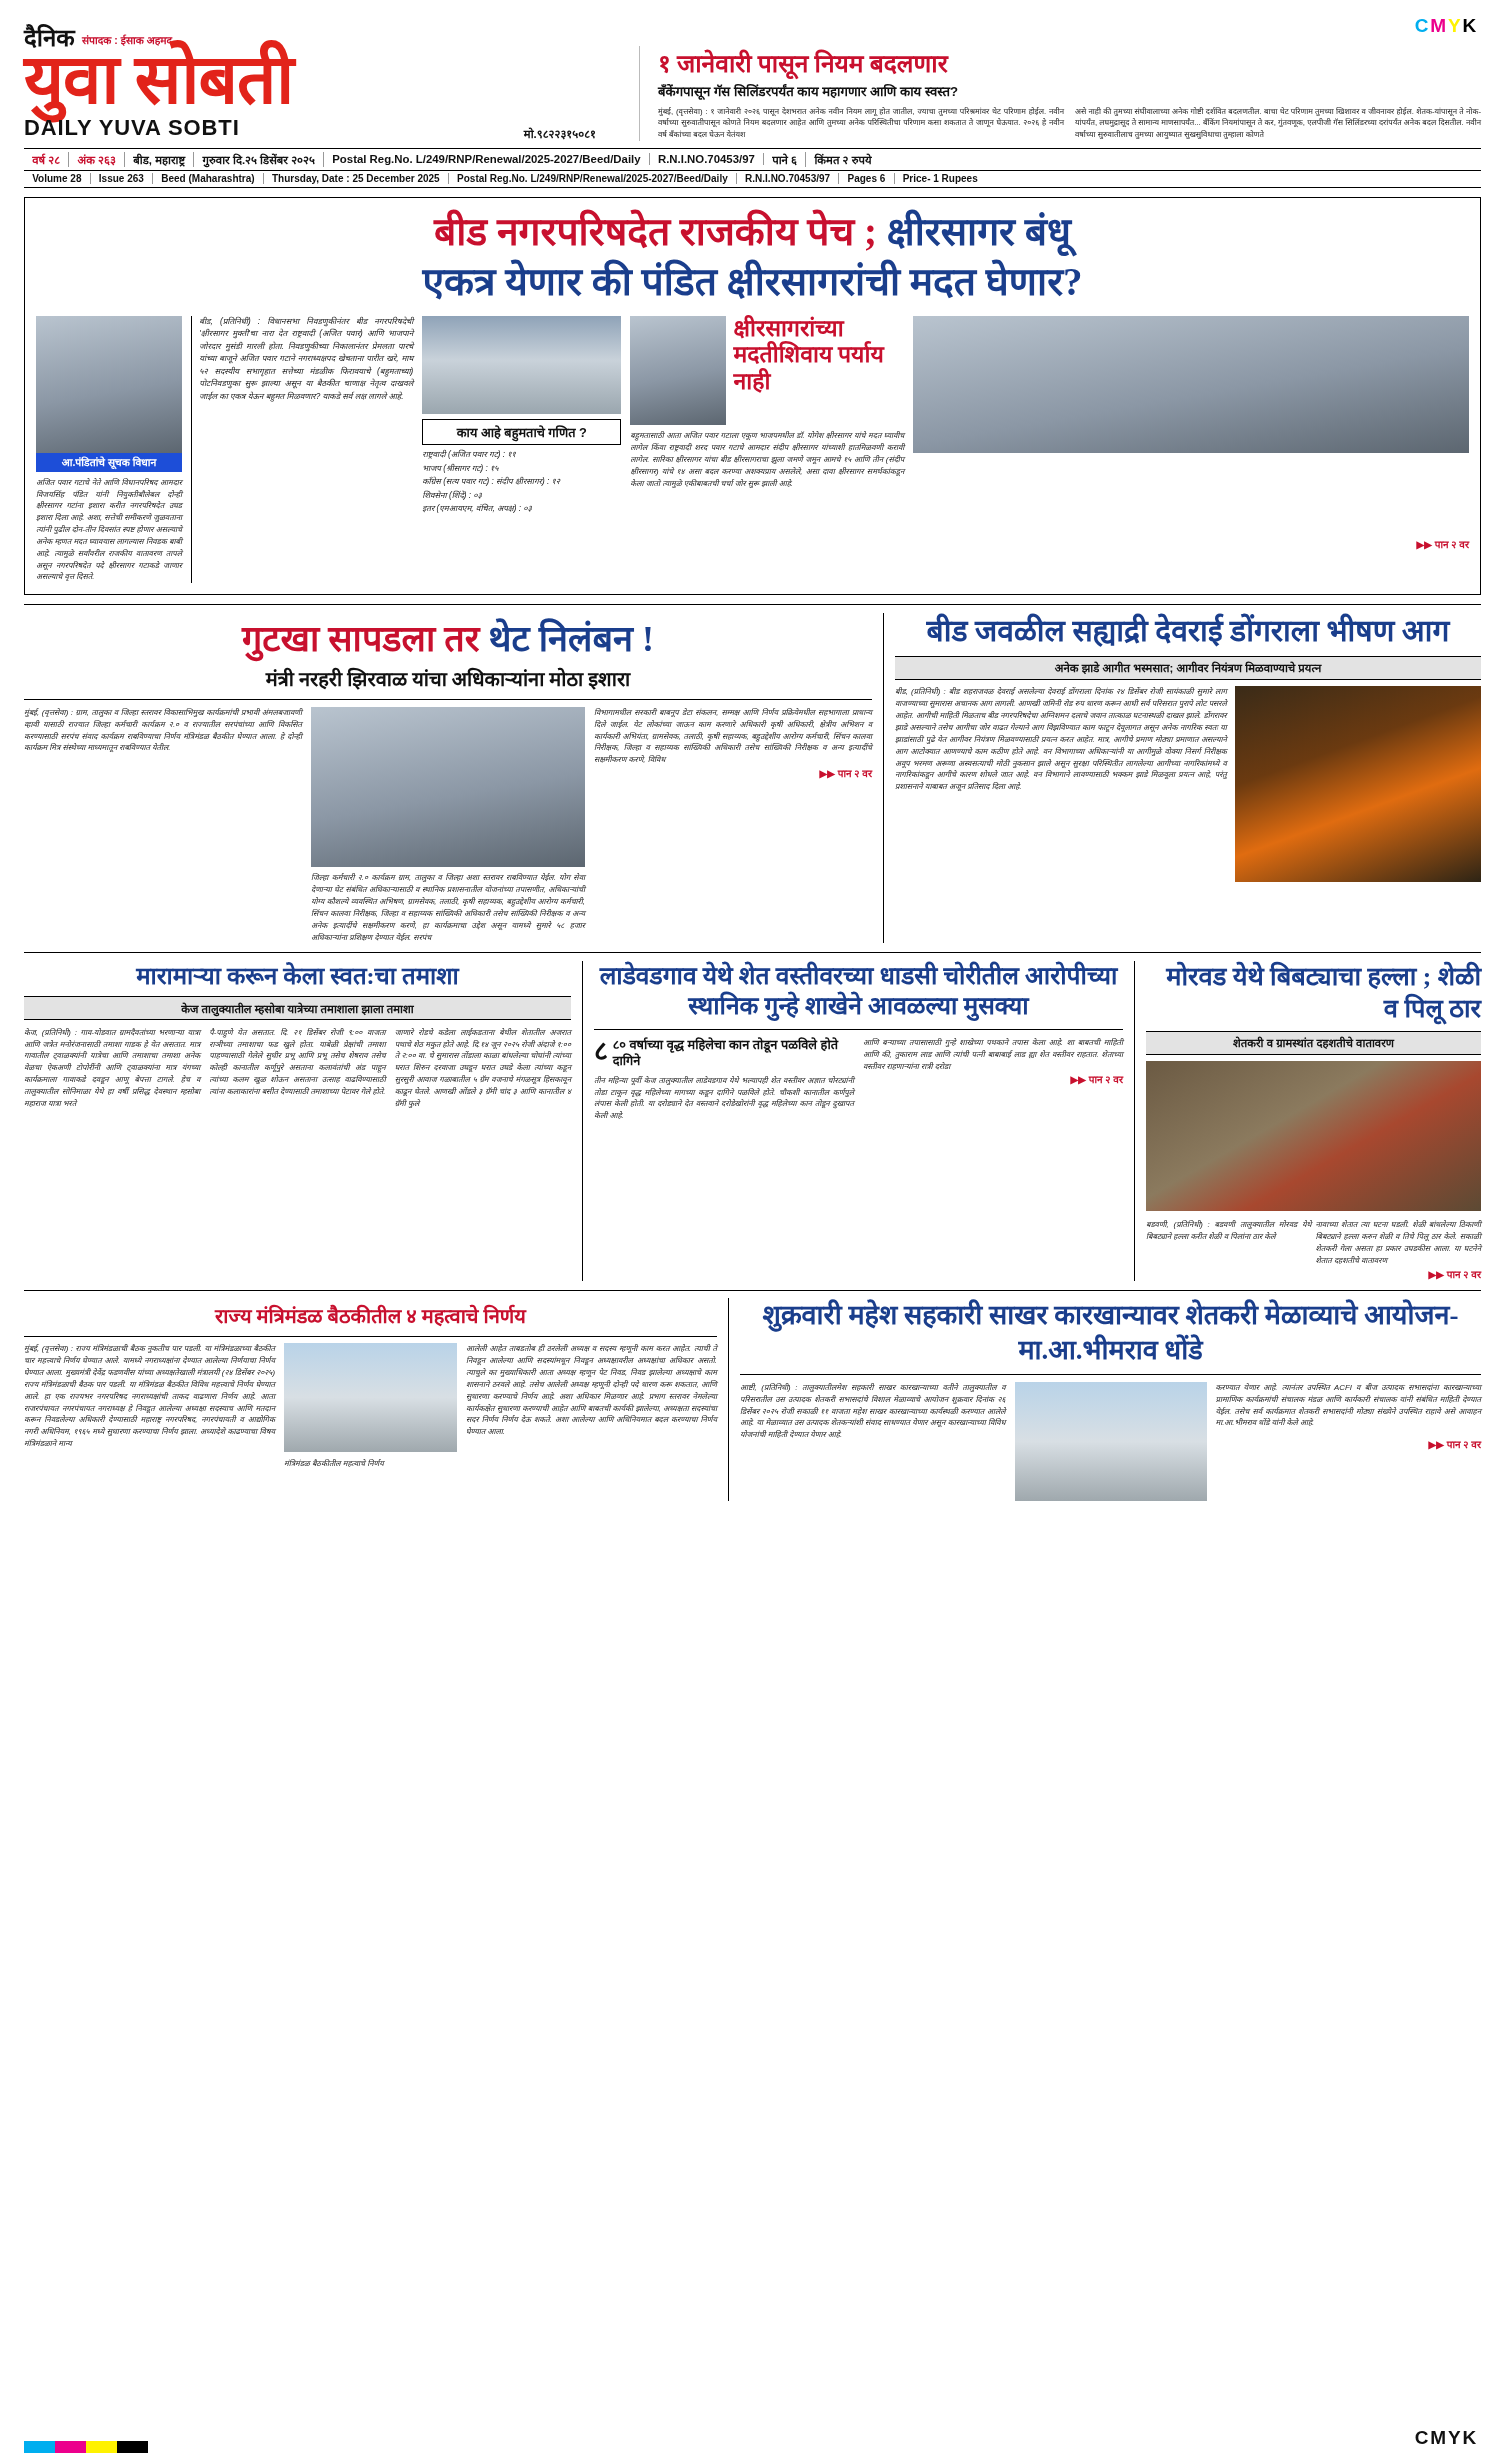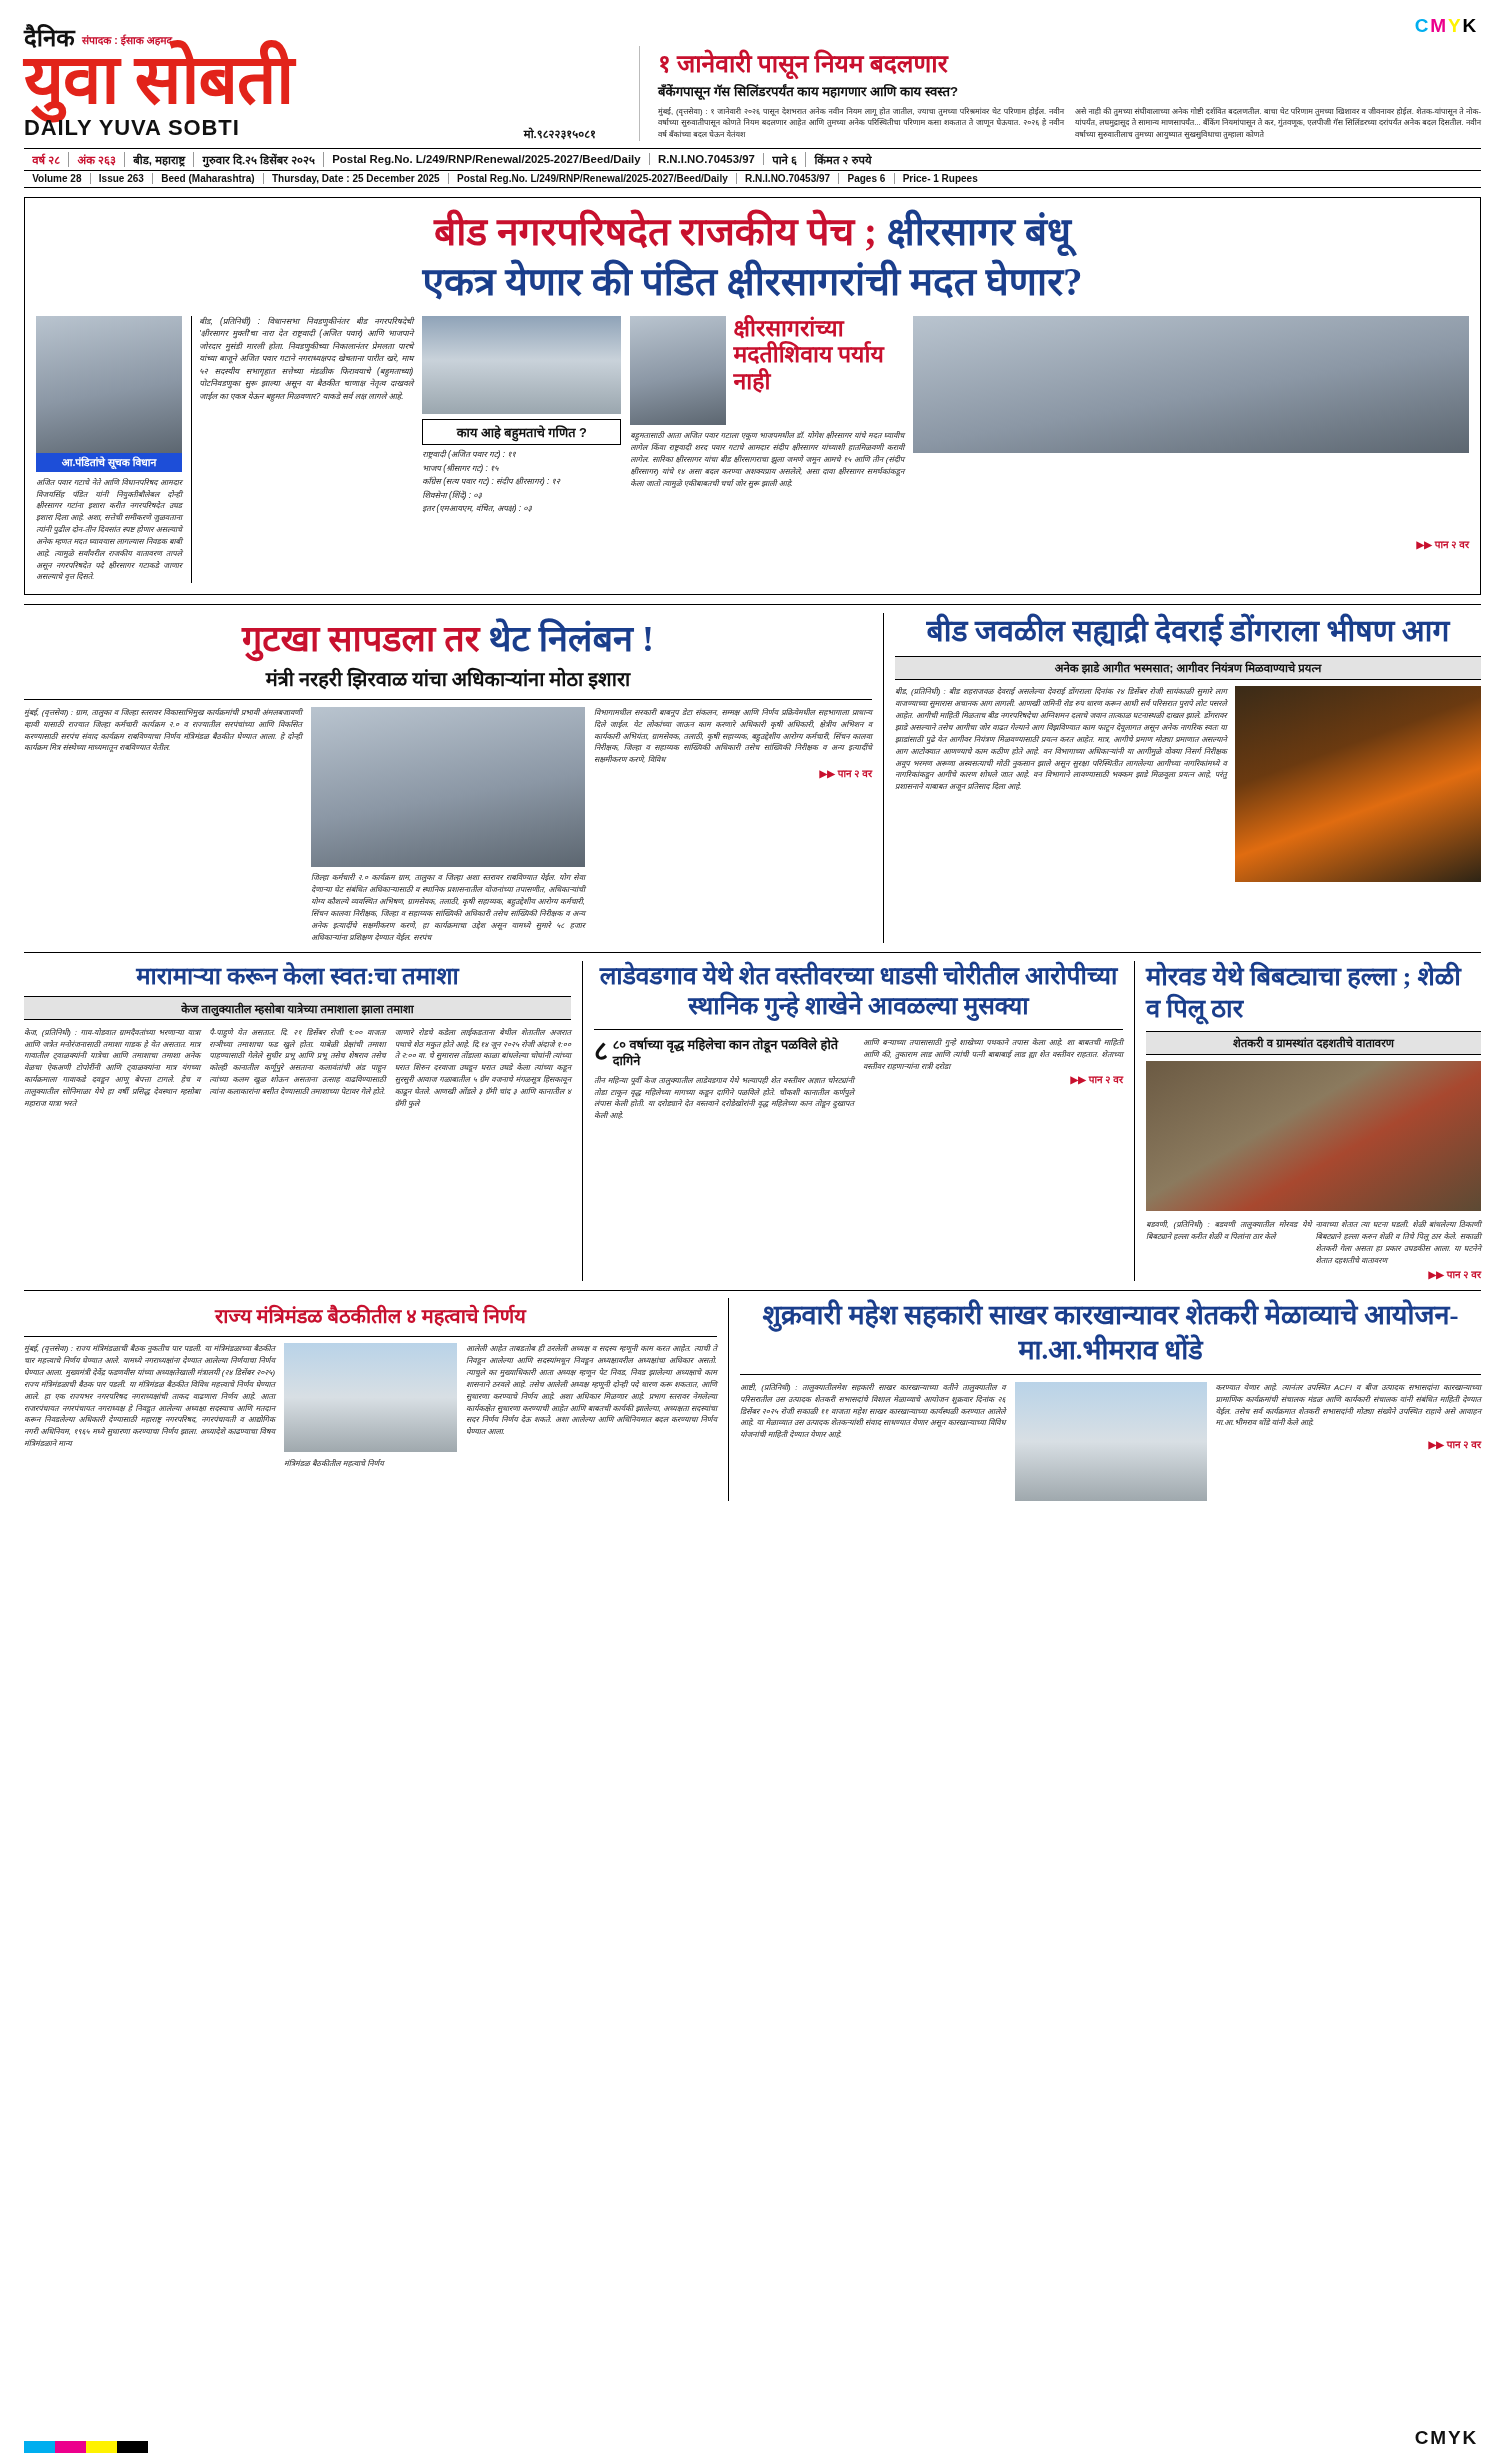--- a/index.html
+++ b/index.html
@@ -226,21 +226,21 @@
           <div class="bodytext">तीन महिन्या पूर्वी केज तालुक्यातील लाडेवडगाव येथे भल्यापही शेत वस्तीवर अज्ञात चाेरट्यांनी ताेडा टाकून वृद्ध महिलेच्या मागच्या कडून दागिने पळविले हाेते. चाैकशी कानातील कर्णपुले लंपास केली हाेती. या दराेड्याने देत वस्तवाने दराेडेखाेरांनी वृद्ध महिलेच्या कान ताेडून दुखापत केली आहे.</div>
         </div>
         <div style="flex:1">
           <div class="bodytext">आणि बऱ्याच्या तपासासाठी गुन्हे शाखेच्या पथकाने तपास केला आहे. शा बाबतची माहिती आणि की, तुकाराम लाड आणि त्यांची पत्नी बाबाबाई लाड ह्या शेत वस्तीवर राहतात. शेताच्या वस्तीवर राहणाऱ्यांना रात्री दराेडा</div>
           <div class="footnote">▶▶ पान २ वर</div>
         </div>
       </div>
     </div>
 
     <div style="flex:1;border-left:0.9px solid #000;padding-left:11px">
-      <div class="hl-blue" style="font-size:25.5px;line-height:1.25;text-align:left">माेरवड येथे बिबट्याचा हल्ला ; शेळी व पिलू ठार</div>
+      <div class="hl-blue" style="font-size:25.5px;line-height:1.25;text-align:right">माेरवड येथे बिबट्याचा हल्ला ; शेळी व पिलू ठार</div>
       <div class="graybar" style="margin-top:6.4px">शेतकरी व ग्रामस्थांत दहशतीचे वातावरण</div>
       <div class="photo goat" style="height:150px;margin-top:6.4px"></div>
       <div style="display:flex;gap:4px;margin-top:8px">
         <div class="bodytext" style="flex:1">बडवणी, (प्रतिनिधी) : बडवणी तालुक्यातील माेरवड येथे बिबट्याने हल्ला करीत शेळी व पिलांना ठार केले</div>
         <div style="flex:1">
           <div class="bodytext">नावाच्या शेतात त्या घटना घडली. शेळी बांधलेल्या ठिकाणी बिबट्याने हल्ला करुन शेळी व तिचे पिलू ठार केले. सकाळी शेतकरी गेला असता हा प्रकार उघडकीस आला. या घटनेने शेतात दहशतीचे वातावरण</div>
           <div class="footnote">▶▶ पान २ वर</div>
         </div>
       </div>
     </div>

